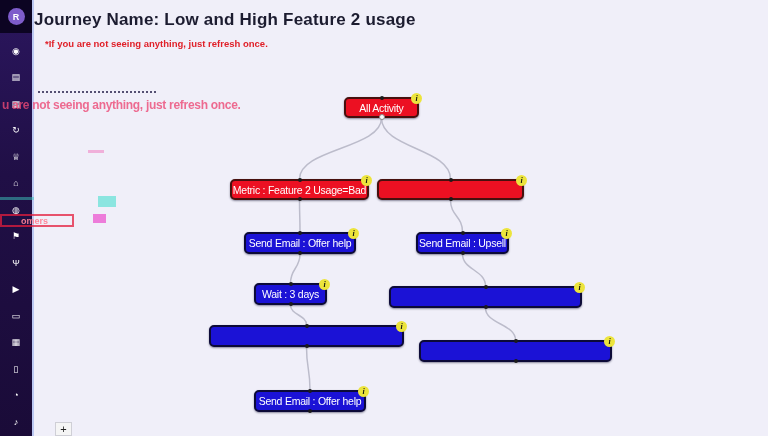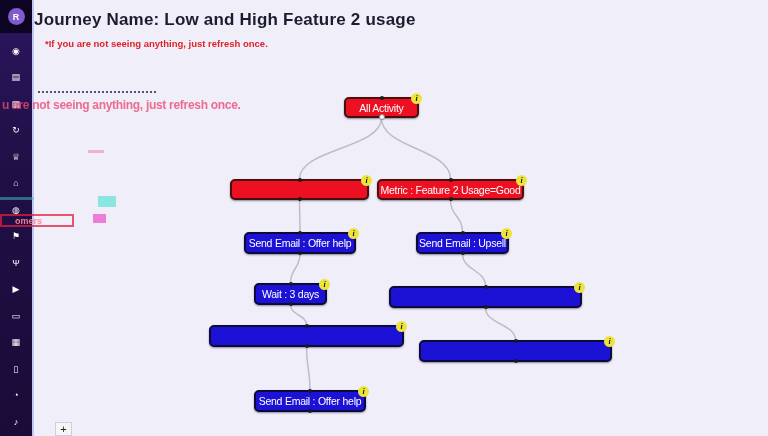--- a/index.html
+++ b/index.html
@@ -49,21 +49,21 @@
     position:absolute;left:21px;top:422px;width:17px;height:14px;box-sizing:border-box;z-index:6;
     background:#f5f5f5;border:1px solid #cfcfd6;color:#222;font-size:11px;
     display:flex;align-items:flex-start;justify-content:center;cursor:pointer;
   }
   
   .artifact{position:absolute;z-index:60;pointer-events:none;}
   .ghost-dots{left:38px;top:91px;width:118px;height:0;border-top:2px dotted rgba(45,40,80,.8);}
   .ghost-text{left:2px;top:98px;font-size:12px;font-weight:bold;letter-spacing:-.3px;color:rgba(236,72,118,.8);white-space:nowrap;}
   .ghost-frag{
     left:0;top:214px;width:74px;height:13px;box-sizing:border-box;border:2px solid rgba(228,30,60,.75);
-    color:rgba(255,130,150,.95);font-size:9px;font-weight:bold;line-height:10px;padding-left:13px;overflow:hidden;
+    color:rgba(255,130,150,.95);font-size:9px;font-weight:bold;line-height:10px;padding-left:19px;overflow:hidden;
   }
   .ghost-teal{left:98px;top:196px;width:18px;height:11px;background:rgba(105,225,215,.75);}
   .ghost-magenta{left:93px;top:214px;width:13px;height:9px;background:rgba(235,75,205,.7);}
   .ghost-teal-strip{left:0;top:197px;width:34px;height:3px;background:rgba(60,200,190,.5);}
   .ghost-pink-dash{left:88px;top:150px;width:16px;height:3px;background:rgba(240,100,180,.45);}
 </style>
 </head>
 <body>
 
 <div class="sidebar" data-name="sidebar">
@@ -138,26 +138,26 @@
     </svg>
 
   <div data-name="flow-canvas">
       <div class="node red" data-name="flow-node-all_customers" style="left: 310px; top: 97px; width: 75px; height: 21px;">
         <span class="node-label" data-name="node-label">All Activity</span>
         <span class="badge" data-name="info-badge">i</span>
         <span class="handle top" data-name="handle-top"></span>
         <span class="handle bottom" data-name="handle-bottom"></span>
       </div>
       <div class="node red" data-name="flow-node-metric_bad" style="left: 196px; top: 179px; width: 139px; height: 21px;">
+        <span class="node-label" data-name="node-label">Metric : Feature 2 Usage=Bad</span>
         <span class="badge" data-name="info-badge">i</span>
         <span class="handle top" data-name="handle-top"></span>
         <span class="handle bottom" data-name="handle-bottom"></span>
       </div>
       <div class="node red" data-name="flow-node-metric_good" style="left: 343px; top: 179px; width: 147px; height: 21px;">
-        <span class="node-label" data-name="node-label">Metric : Feature 2 Usage=Good</span>
         <span class="badge" data-name="info-badge">i</span>
         <span class="handle top" data-name="handle-top"></span>
         <span class="handle bottom" data-name="handle-bottom"></span>
       </div>
       <div class="node blue" data-name="flow-node-send_email_offer_help" style="left: 210px; top: 232px; width: 112px; height: 22px;">
         <span class="node-label" data-name="node-label">Send Email : Offer help</span>
         <span class="badge" data-name="info-badge">i</span>
         <span class="handle top" data-name="handle-top"></span>
         <span class="handle bottom" data-name="handle-bottom"></span>
       </div>

